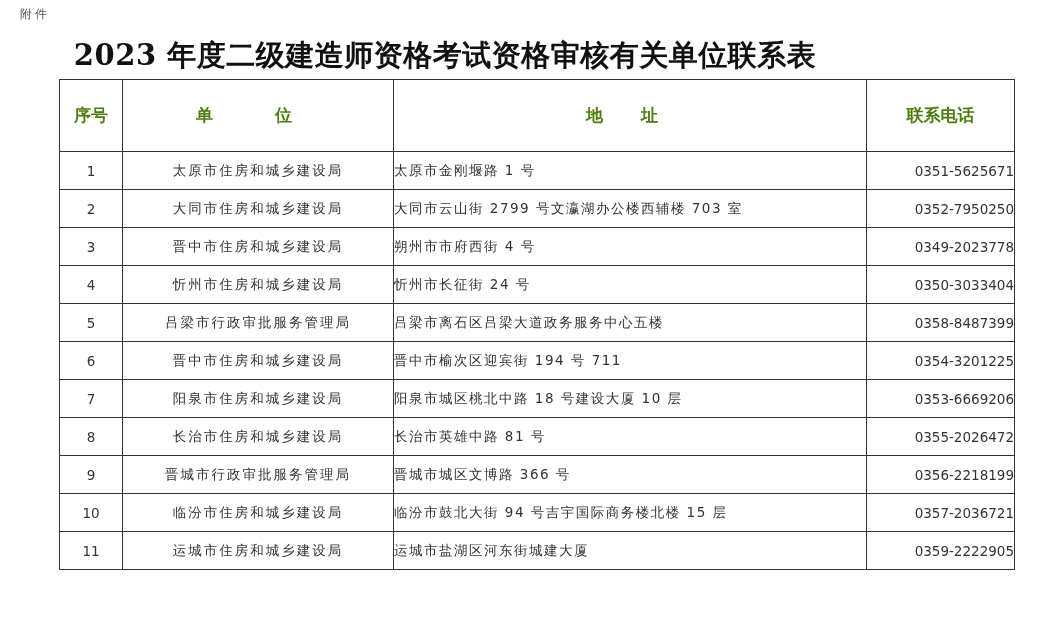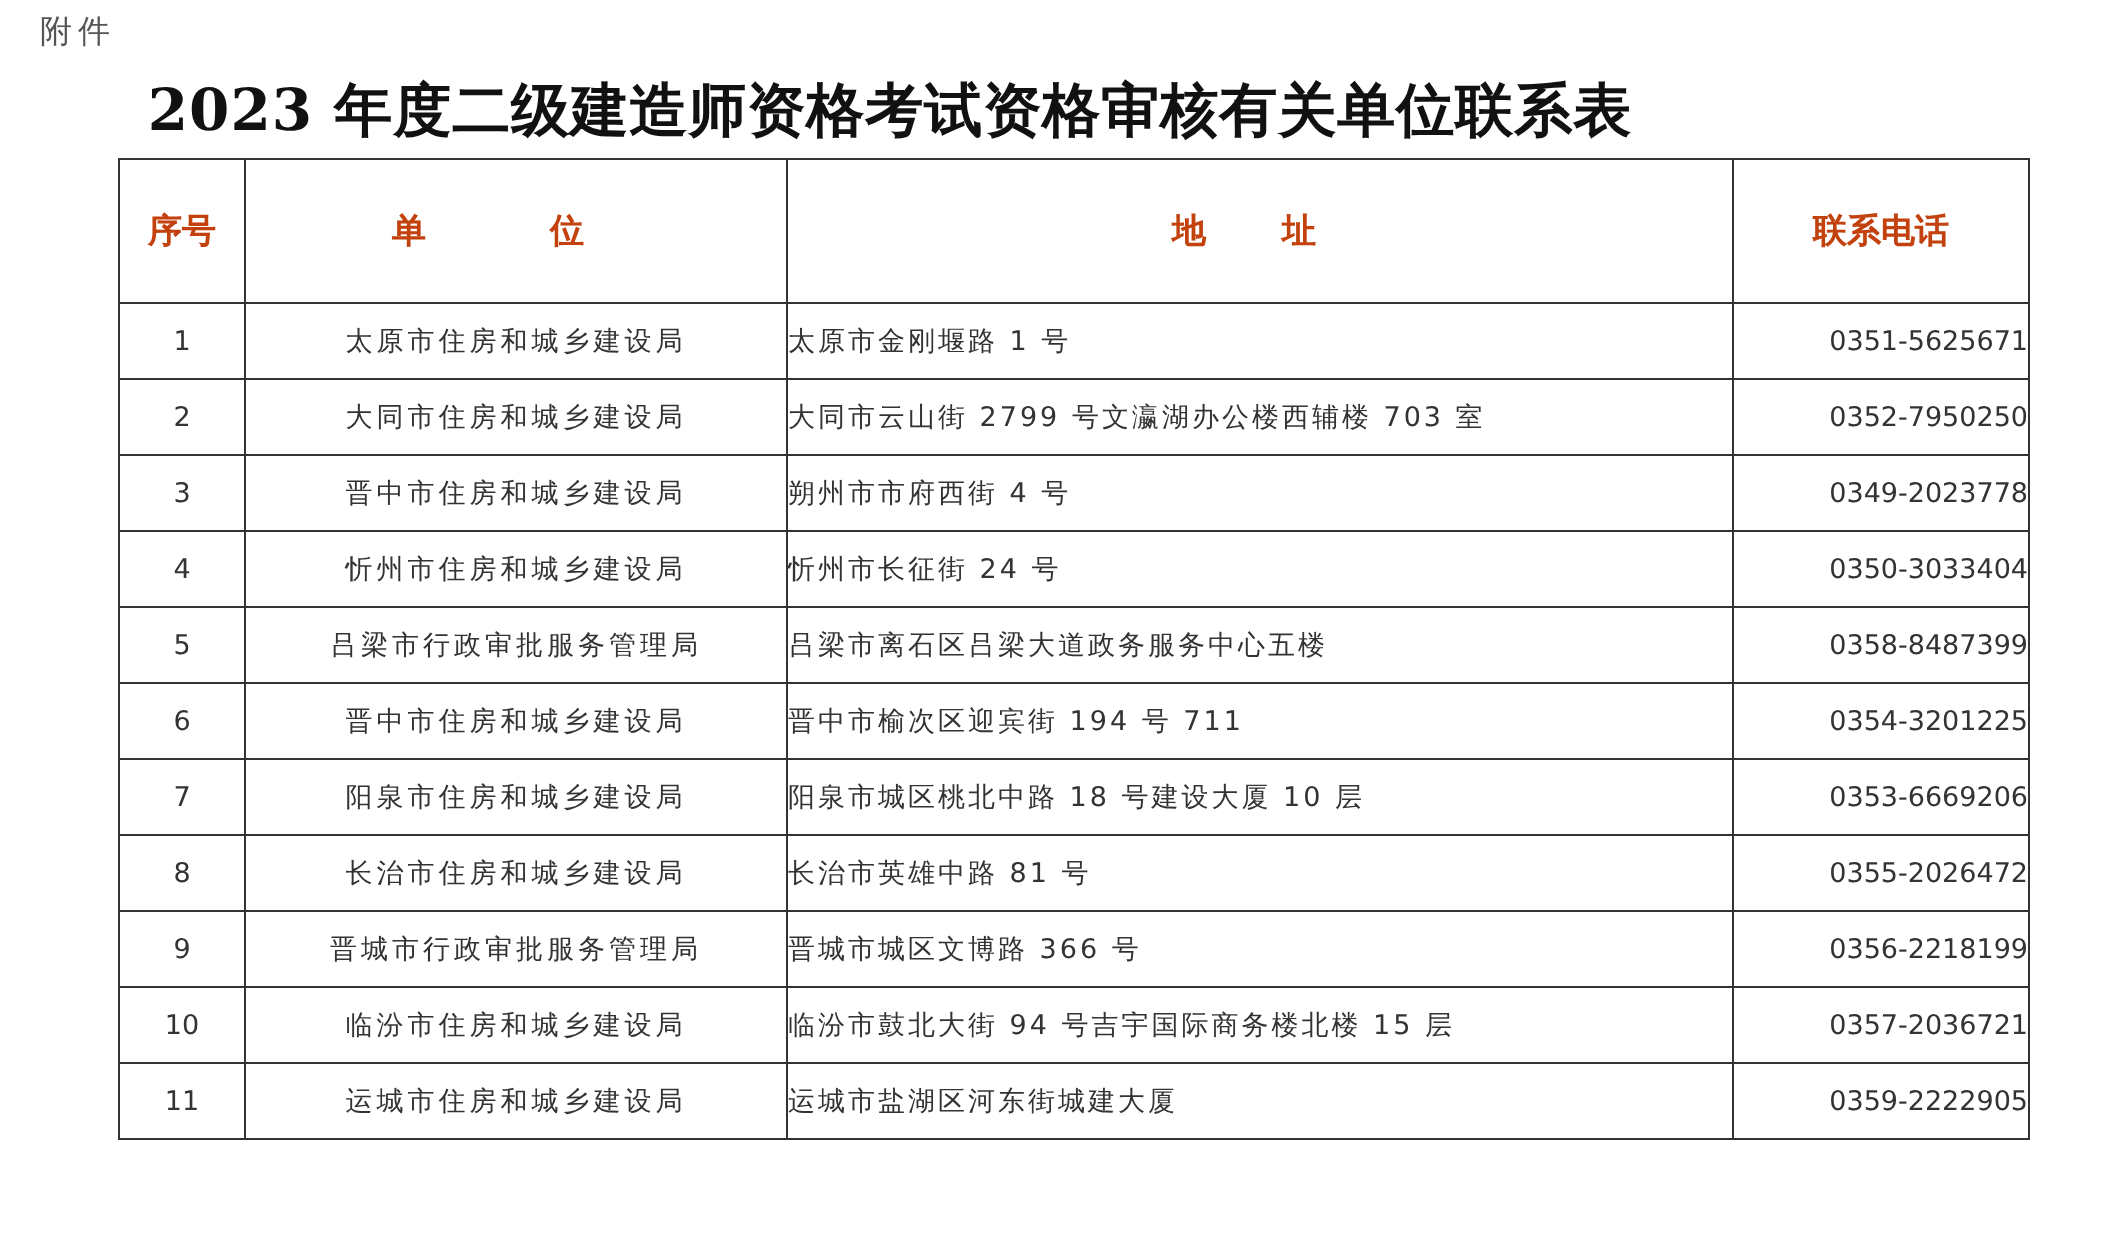--- a/index.html
+++ b/index.html
@@ -1,37 +1,37 @@
 <!DOCTYPE html>
 <html><head>
 <meta charset="utf-8">
 <style>
   html, body { margin: 0; padding: 0; background: #ffffff; }
   body { width: 1051px; height: 628px; position: relative; overflow: hidden; color: #222; }
   .attach {
     position: absolute; left: 20px; top: 6px;
-    font-family: Liberation Sans, sans-serif; font-size: 16px; color: #555; letter-spacing: 3px;
+    font-family: Liberation Sans, sans-serif; font-size: 12px; color: #555; letter-spacing: 3px;
   }
   .title {
     position: absolute; left: 0; top: 36px; width: 890px; text-align: center;
     font-family: "DejaVu Serif", serif; font-weight: bold; font-size: 29px; color: #111;
     letter-spacing: 0.5px;
   }
   table.contacts {
     position: absolute; left: 59px; top: 79px;
     border-collapse: collapse; table-layout: fixed;
     width: 955px;
   }
   table.contacts th, table.contacts td {
     border: 1.2px solid #333;
     padding: 0;
   }
   table.contacts th {
     height: 71px;
-    font-family: "DejaVu Sans", sans-serif; font-weight: bold; font-size: 17px; color: #c2410c;
+    font-family: "DejaVu Sans", sans-serif; font-weight: bold; font-size: 17px; color: #4d7c0f;
     text-align: center;
   }
   table.contacts td {
     height: 37px;
     font-family: "DejaVu Sans", sans-serif; font-size: 13.5px; color: #333;
   }
   td.c-no { text-align: center; font-family: "DejaVu Serif", serif; font-size: 14px; }
   td.c-unit { text-align: center; letter-spacing: 2px; }
   td.c-addr { text-align: left; padding-left: 8px; letter-spacing: 1.5px; }
   td.c-phone { text-align: right; font-family: "DejaVu Serif", serif; font-size: 14px; }

